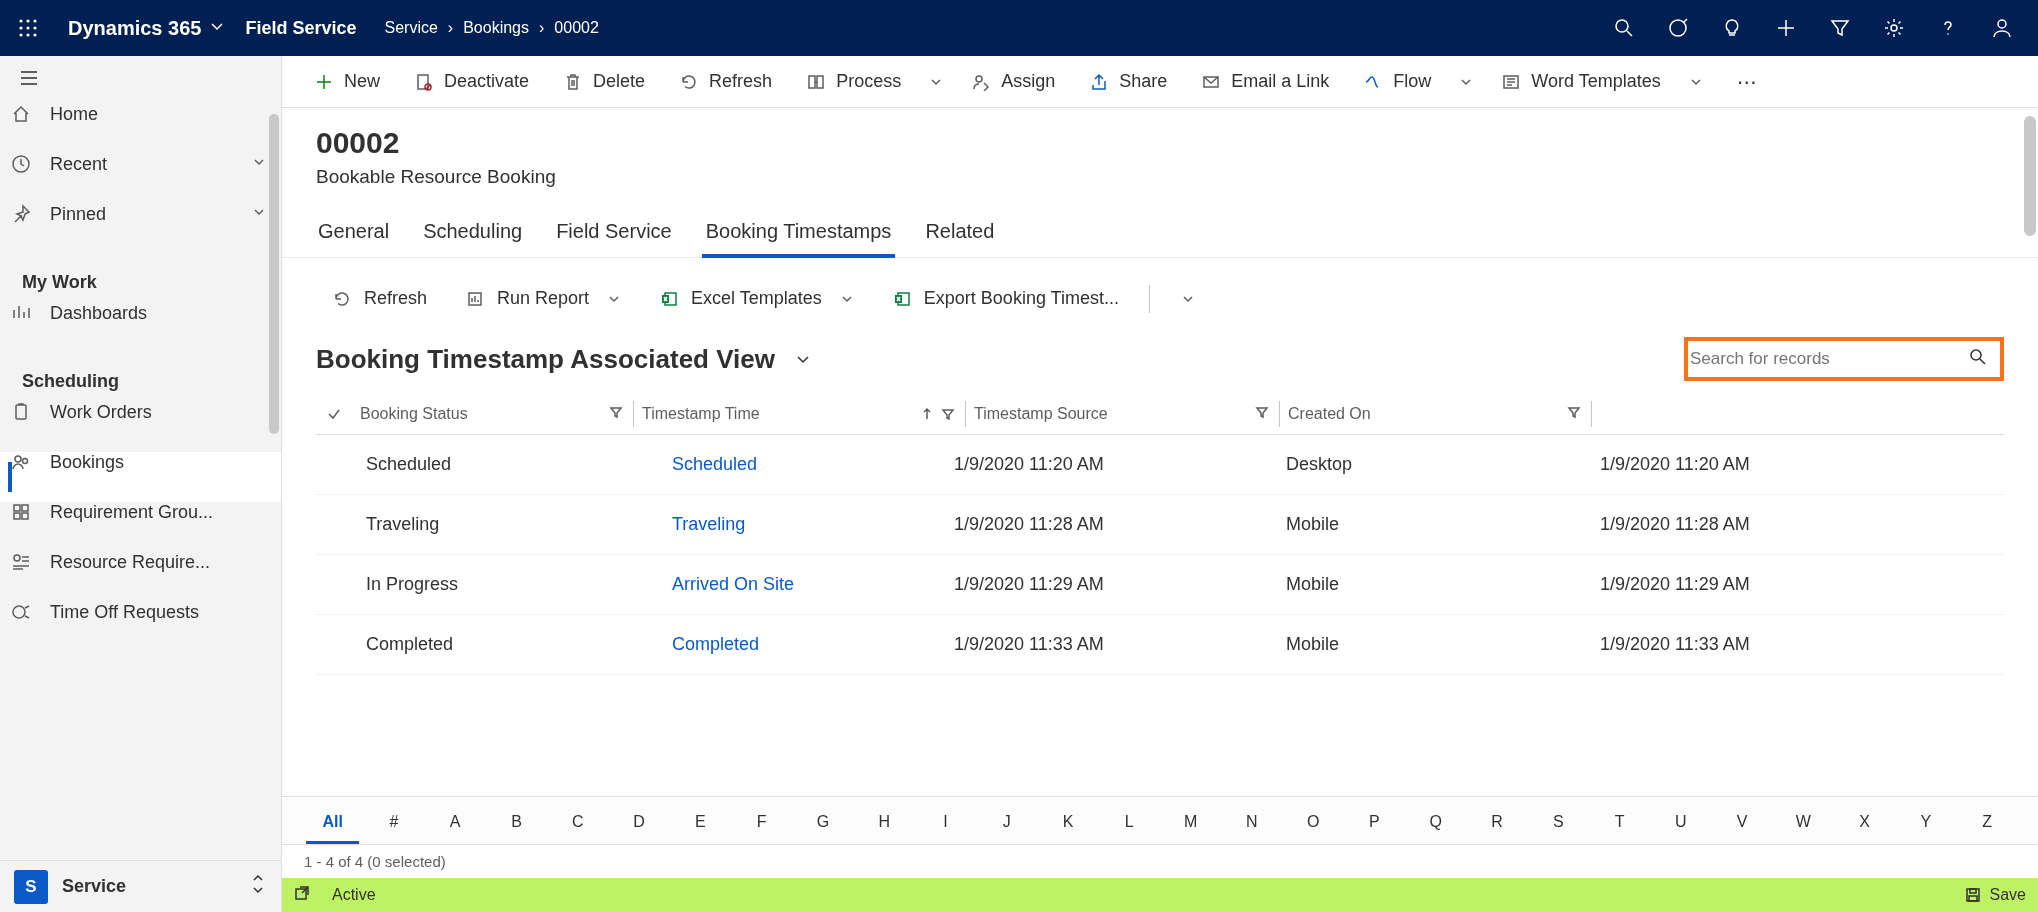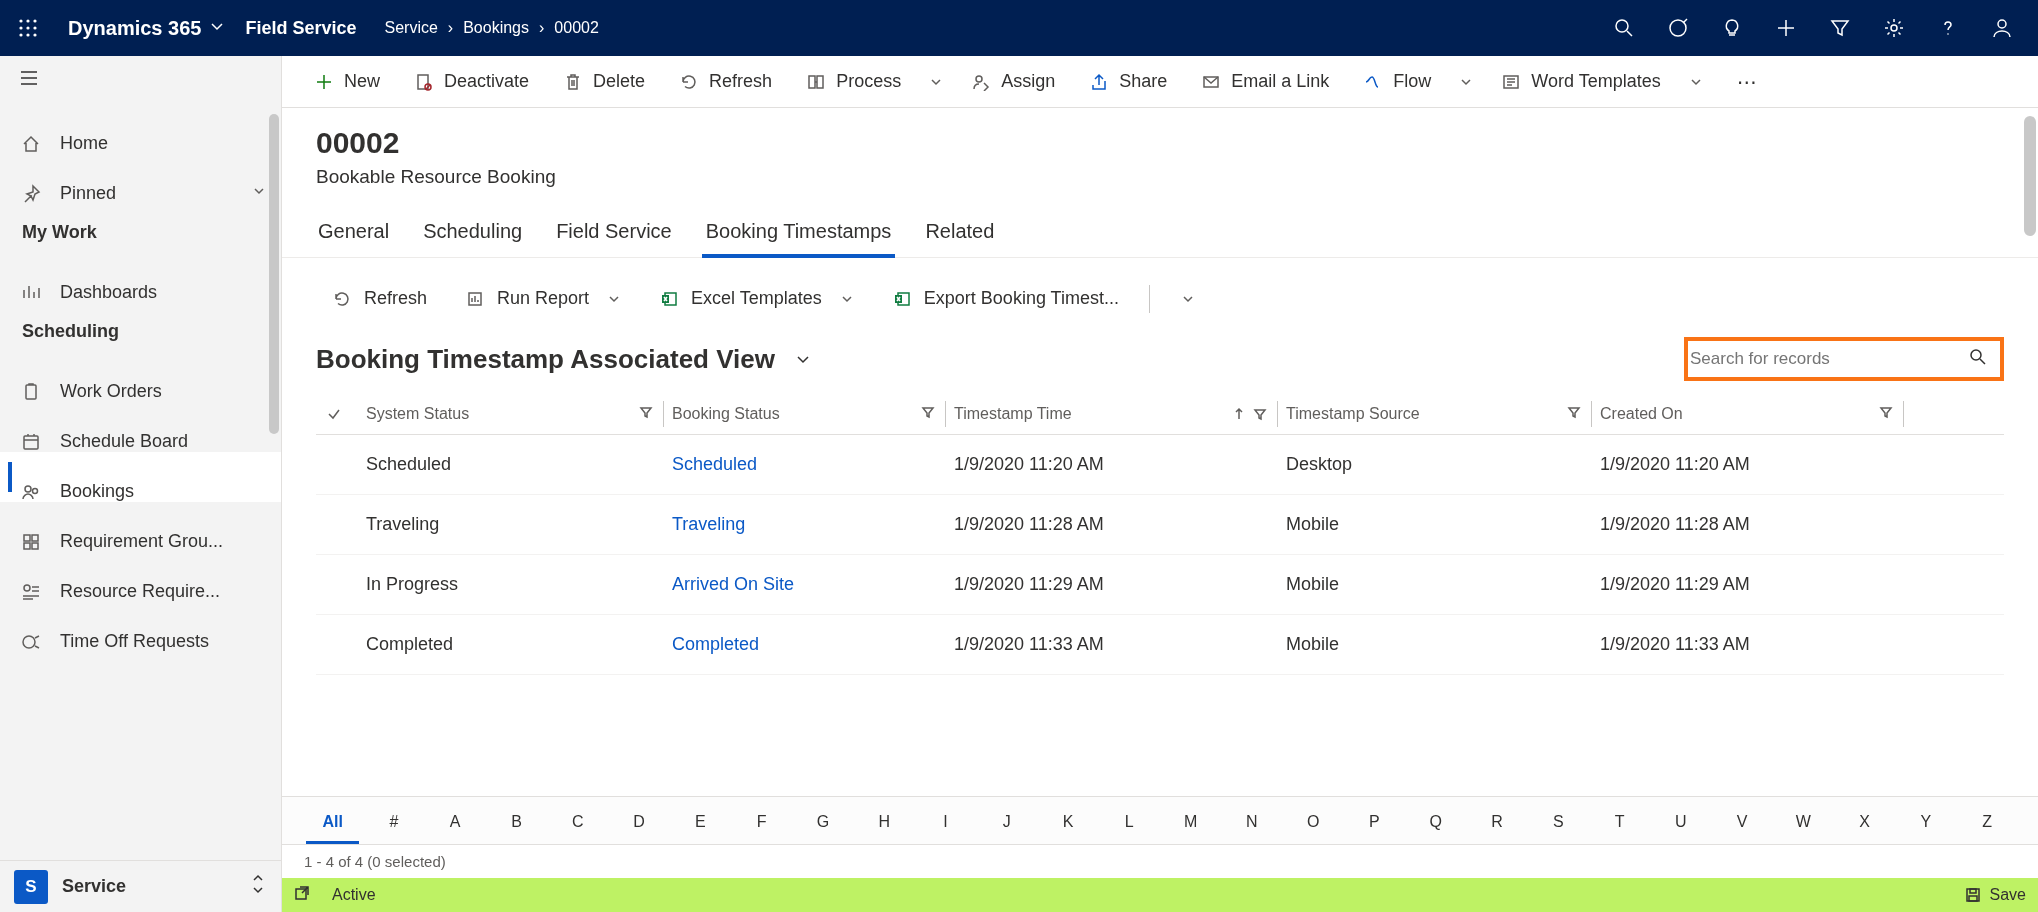--- a/index.html
+++ b/index.html
@@ -17,21 +17,21 @@
 .topnav .gicon { width: 52px; height: 56px; display:flex; align-items:center; justify-content:center; cursor:pointer; }
 .topnav svg { stroke:#fff; }
 
 
 .body-row { display:flex; height: calc(100% - 56px); }
 
 
 .leftcol { width: 282px; background:#f3f3f3; display:flex; flex-direction:column; border-right:1px solid #e1dfdd; position:relative; }
 .leftcol .ham-row { height: 48px; display:flex; align-items:center; padding-left:18px; }
 .leftcol .nav-items { flex:1; overflow:hidden; }
-.nav-item { height: 50px; display:flex; align-items:flex-end; padding: 0 14px 0 20px; cursor:pointer; font-size:18px; gap:18px;}
+.nav-item { height: 50px; display:flex; align-items:flex-start; padding: 0 14px 0 10px; cursor:pointer; font-size:18px; gap:18px;}
 .nav-item .icon { width:22px; display:flex; justify-content:center;}
 .nav-item.active { background:#fff; position:relative;}
 .nav-item.active::before { content:""; position:absolute; left:8px; top:10px; bottom:10px; width:4px; background:#0b59c6; }
 .nav-section { padding: 18px 0 10px 22px; font-size:18px; font-weight:600; }
 .nav-item .right { margin-left:auto; }
 .area-switch { height: 52px; border-top:1px solid #e1dfdd; display:flex; align-items:center; padding:0 14px 0 14px; gap:14px; font-size:18px; font-weight:600;}
 .area-switch .tile { width:34px; height:34px; background:#0b59c6; color:#fff; display:flex; align-items:center; justify-content:center; font-weight:600; border-radius:3px; font-size:17px;}
 .area-switch .updown { margin-left:auto; }
 
 
@@ -205,20 +205,32 @@
         <span class="icon">
             <svg width="20" height="20" viewBox="0 0 20 20">
               <path d="M3 10l7-7 7 7M5 9v8h10V9"></path>
             </svg>
           </span>
         <span>Home</span>
       </div>
       <div class="nav-item">
         <span class="icon">
             <svg width="20" height="20" viewBox="0 0 20 20">
+              <circle cx="10" cy="10" r="8"></circle>
+              <path d="M10 5v5l3 2"></path>
+            </svg>
+          </span>
+        <span>Recent</span>
+        <span class="right"><svg width="16" height="16" viewBox="0 0 16 16">
+              <path d="M4 6l4 4 4-4"></path>
+            </svg></span>
+      </div>
+      <div class="nav-item">
+        <span class="icon">
+            <svg width="20" height="20" viewBox="0 0 20 20">
               <path d="M12 2l6 6-4 2-2 6-2-4-6 6 6-6-4-2 6-2z"></path>
             </svg>
           </span>
         <span>Pinned</span>
         <span class="right"><svg width="16" height="16" viewBox="0 0 16 16">
               <path d="M4 6l4 4 4-4"></path>
             </svg></span>
       </div>
 
       <div class="nav-section">My Work</div>
@@ -233,29 +245,20 @@
 
       <div class="nav-section">Scheduling</div>
       <div class="nav-item">
         <span class="icon">
             <svg width="20" height="20" viewBox="0 0 20 20">
               <rect x="5" y="3" width="10" height="14" rx="1"></rect>
               <path d="M8 3V2h4v1"></path>
             </svg>
           </span>
         <span>Work Orders</span>
-      </div>
-      <div class="nav-item">
-        <span class="icon">
-            <svg width="20" height="20" viewBox="0 0 20 20">
-              <rect x="3" y="4" width="14" height="13" rx="1"></rect>
-              <path d="M3 8h14M7 4V2M13 4V2"></path>
-            </svg>
-          </span>
-        <span>Schedule Board</span>
       </div>
       <div class="nav-item active">
         <span class="icon">
             <svg width="20" height="20" viewBox="0 0 20 20">
               <circle cx="7" cy="7" r="3"></circle>
               <circle cx="14" cy="9" r="2.5"></circle>
               <path d="M2 17c0-3 3-5 5-5s5 2 5 5"></path>
             </svg>
           </span>
         <span>Bookings</span>
@@ -489,27 +492,20 @@
             </svg></span>
       </div>
     </div>
 
     <div class="grid">
       <div class="ghead">
         <div class="gcol c0">
             <svg width="16" height="16" viewBox="0 0 16 16">
               <path d="M3 8l4 4 6-8"></path>
             </svg>
-          </div>
-        <div class="gcol c1">
-            <span>System Status</span>
-            <span class="filt"><svg width="14" height="14" viewBox="0 0 14 14">
-                <path d="M2 3h10l-4 5v4l-2-1V8z"></path>
-              </svg></span>
-            <span class="sep"></span>
           </div>
         <div class="gcol c2">
             <span>Booking Status</span>
             <span class="filt"><svg width="14" height="14" viewBox="0 0 14 14">
                 <path d="M2 3h10l-4 5v4l-2-1V8z"></path>
               </svg></span>
             <span class="sep"></span>
           </div>
         <div class="gcol c3">
             <span>Timestamp Time</span>

